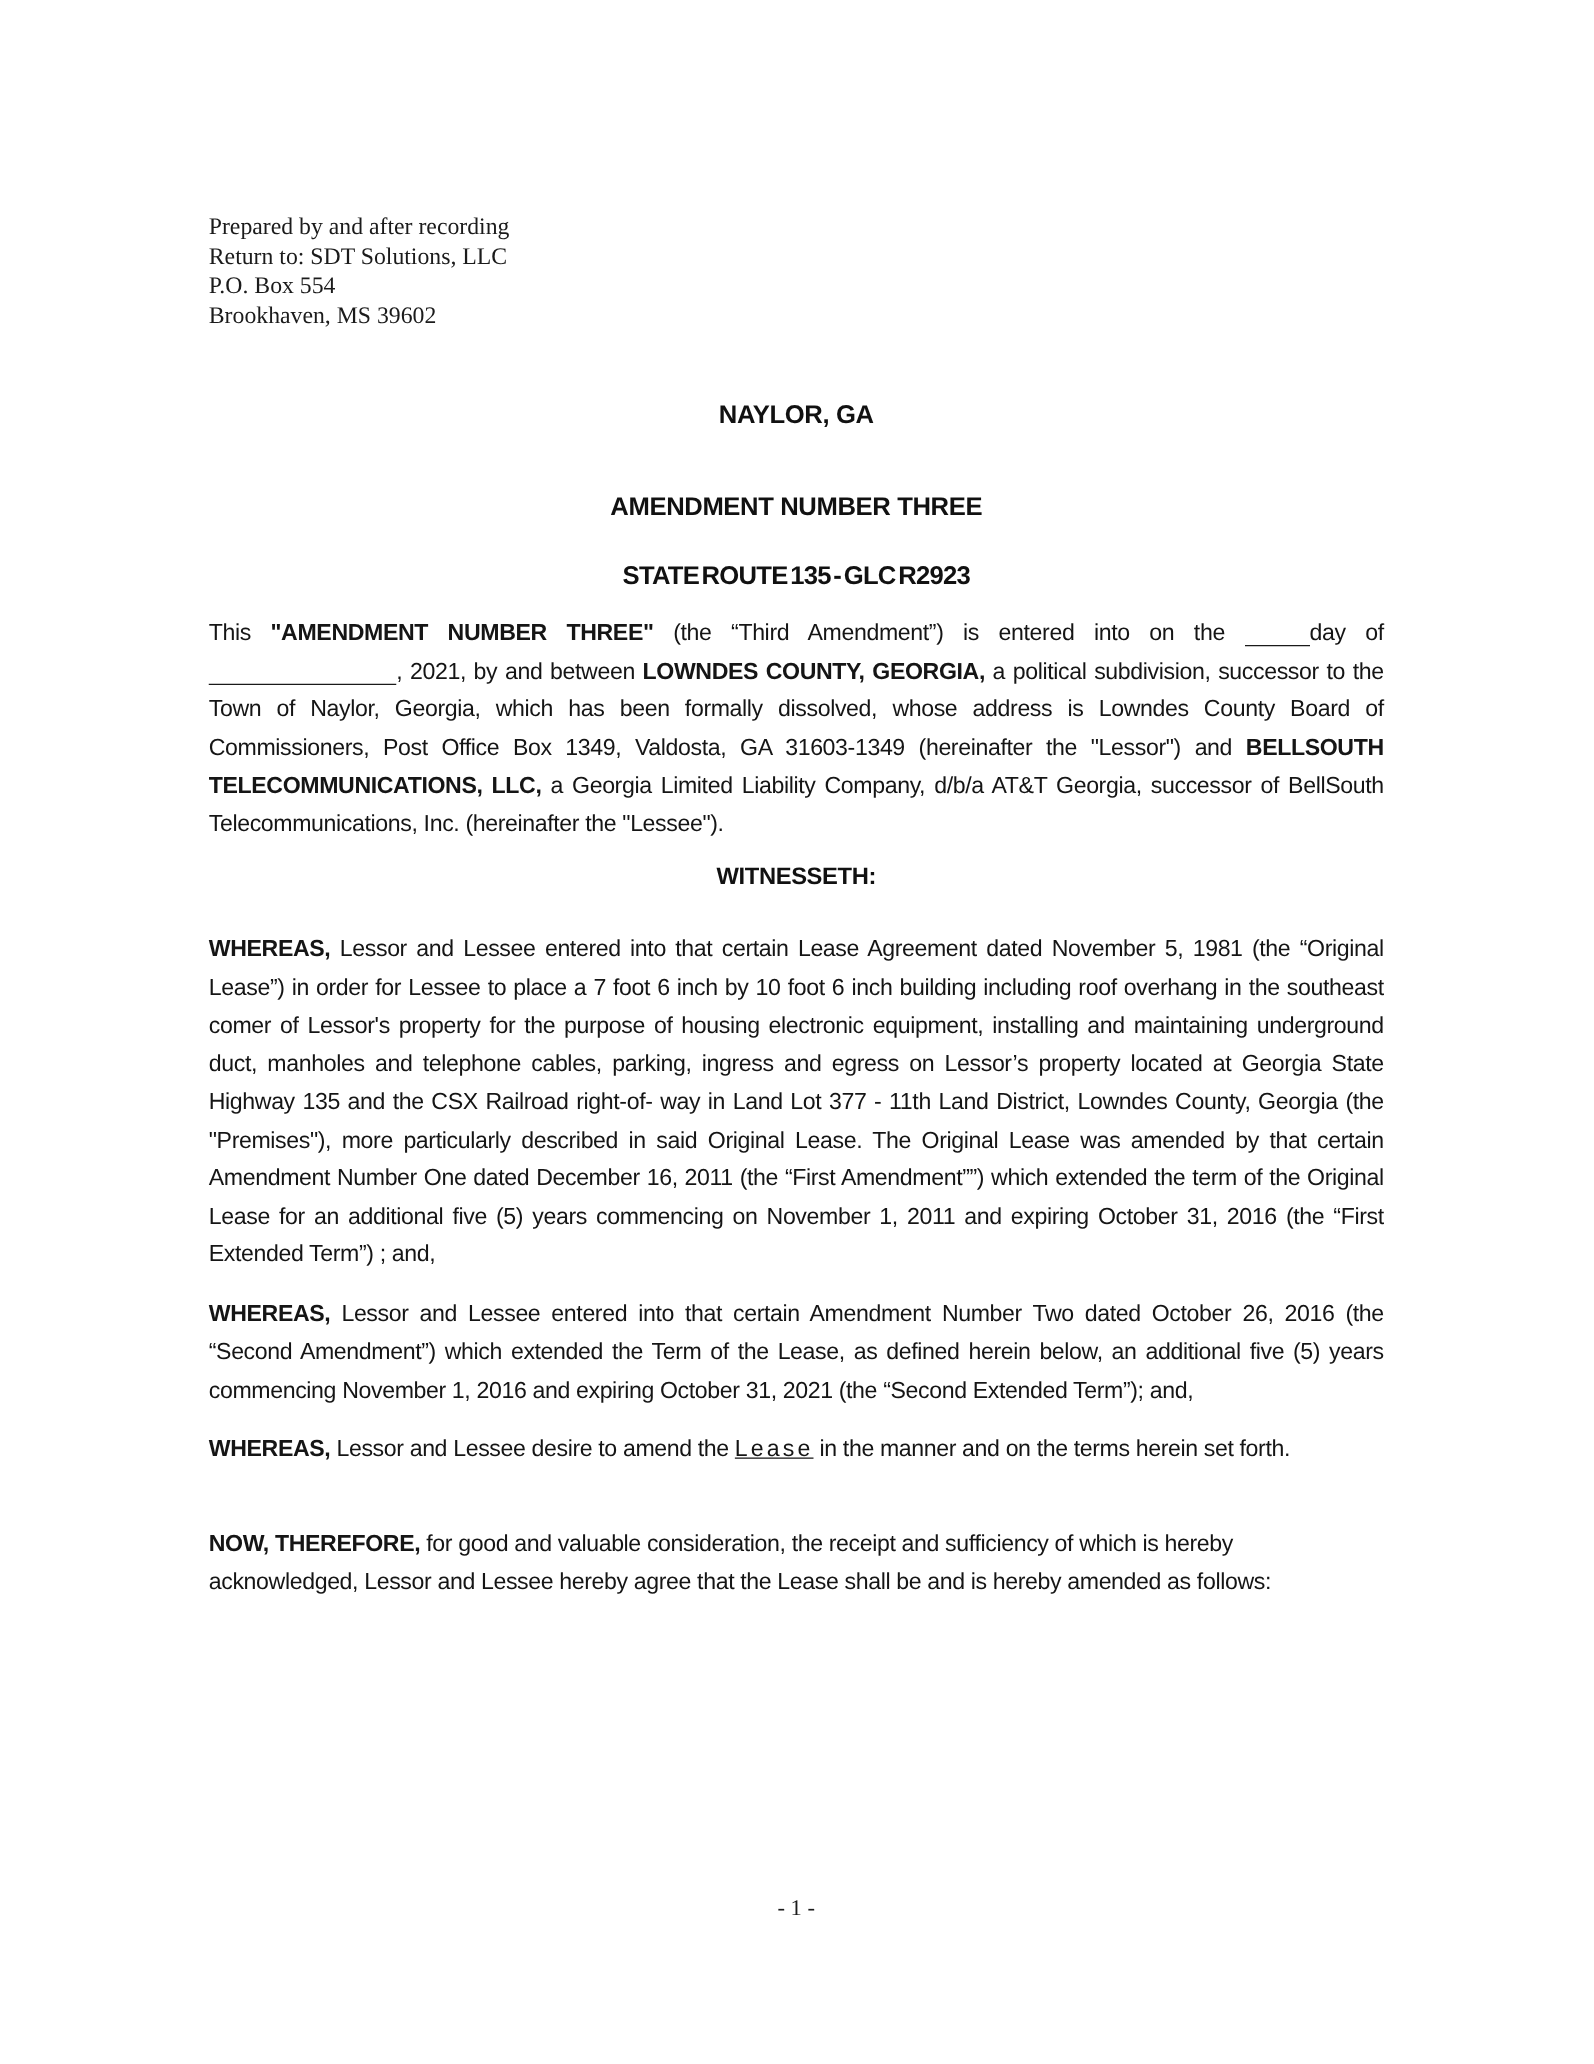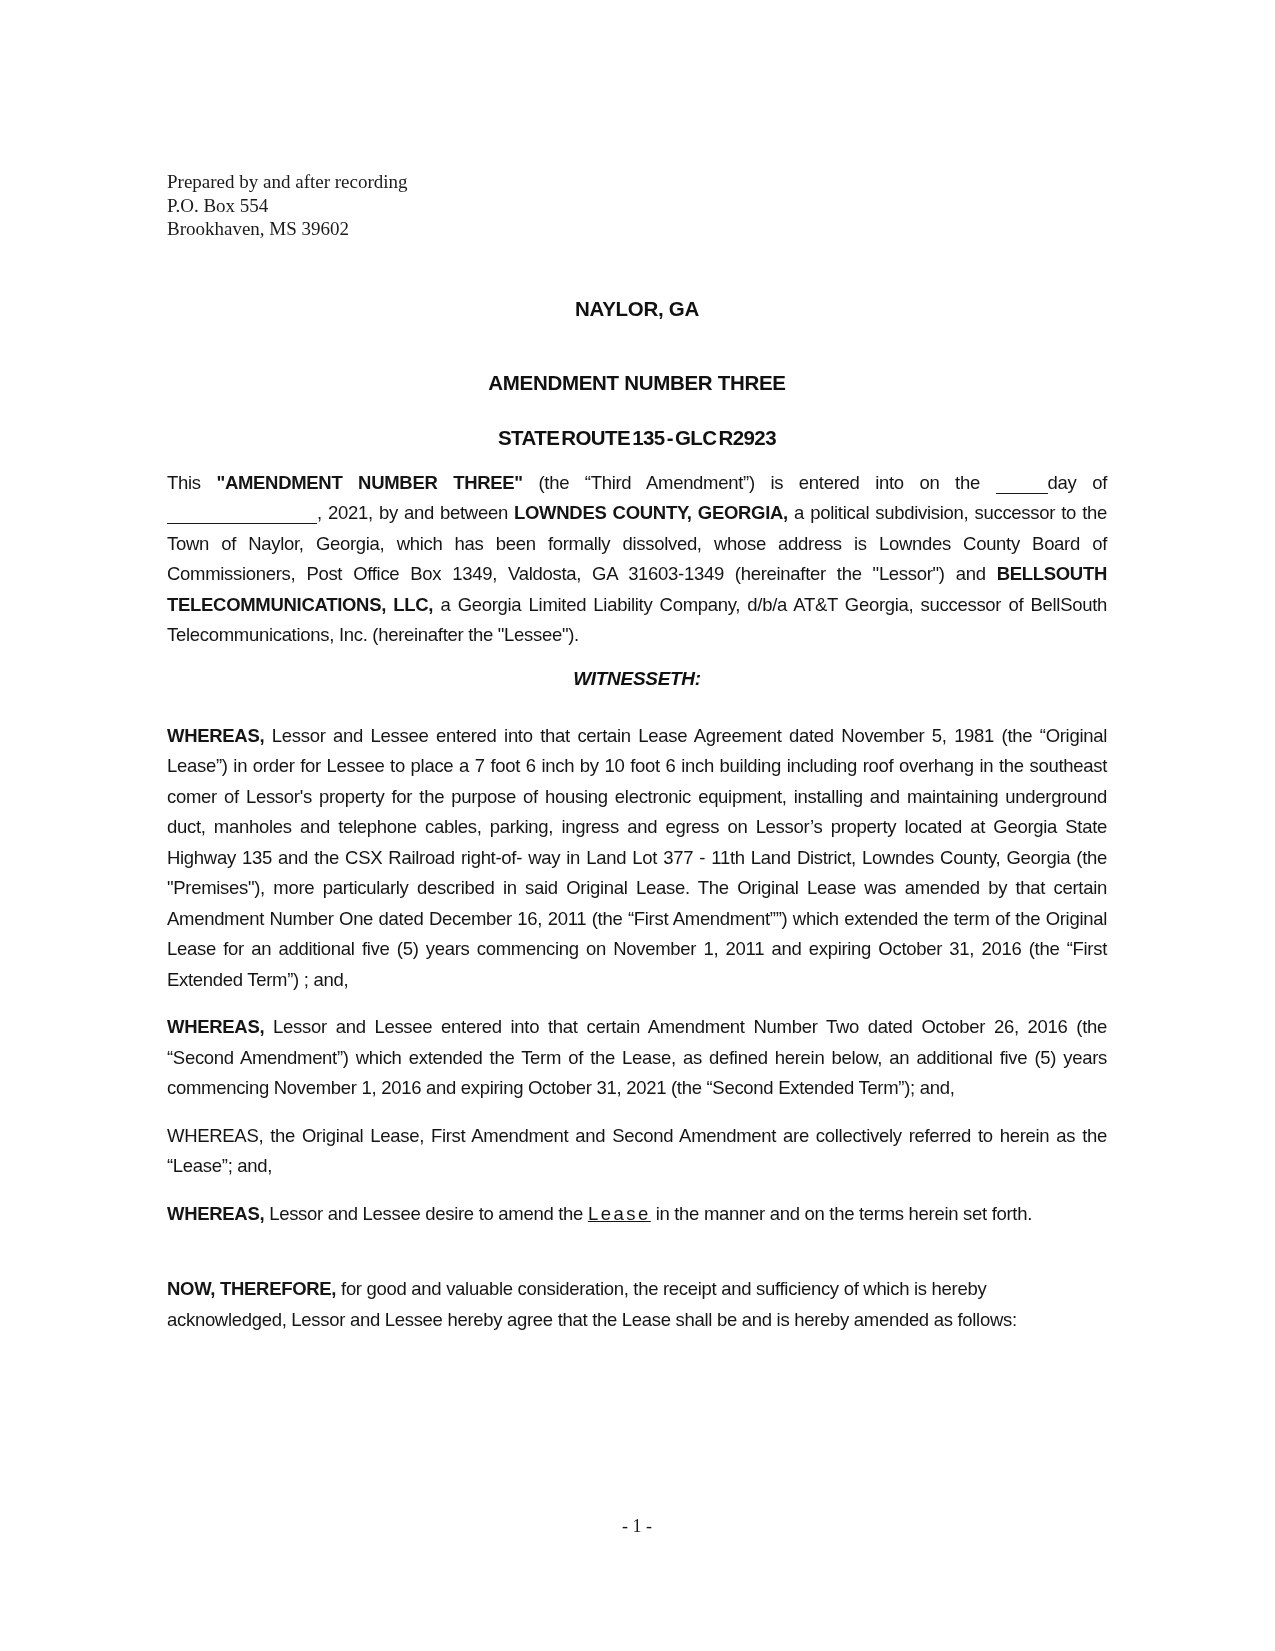--- a/index.html
+++ b/index.html
@@ -52,21 +52,20 @@
   .para.left { text-align: left; margin-top: 45px; }
   .para .b { font-weight: bold; }
   .para .ls { letter-spacing: 2.5px; text-decoration: underline; }
   .heading {
     text-align: center;
     font-weight: bold;
     font-size: 19px;
     letter-spacing: -0.3px;
     margin: 10px 0 31px 0;
     color: #111;
-    font-style: italic;
   }
   .blank {
     display: inline-block;
     height: 1em;
     border-bottom: 1.7px solid #1a1a1a;
     vertical-align: -5px;
   }
   .footer {
     position: absolute;
     left: 167px;
@@ -79,34 +78,34 @@
   }
 </style>
 </head>
 <body>
 
 <div class="page">
   <div class="content">
 
     <div class="prepared">
       <div>Prepared by and after recording</div>
+      <div>Return to: SDT Solutions, LLC</div>
       <div>P.O. Box 554</div>
       <div>Brookhaven, MS 39602</div>
     </div>
 
     <div class="title t2">NAYLOR, GA</div>
     <div class="title t1">AMENDMENT NUMBER THREE</div>
     <div class="title t3">STATE ROUTE 135 - GLC R2923</div>
 
     <div id="doc-body">
         <p class="para just"><span class="">This </span><span class="b ">"AMENDMENT NUMBER THREE" </span><span class="">(the “Third Amendment”) is entered into on the </span><span class="blank" style="width: 52px;"></span><span class="">day of </span><span class="blank" style="width: 150px;"></span><span class="">, 2021, by and between </span><span class="b ">LOWNDES COUNTY, GEORGIA,</span><span class=""> a political subdivision, successor to the Town of Naylor, Georgia, which has been formally dissolved, whose address is Lowndes County Board of Commissioners, Post Office Box 1349, Valdosta, GA 31603-1349 (hereinafter the "Lessor") and </span><span class="b ">BELLSOUTH TELECOMMUNICATIONS, LLC,</span><span class=""> a Georgia Limited Liability Company, d/b/a AT&amp;T Georgia, successor of BellSouth Telecommunications, Inc. (hereinafter the "Lessee").</span></p>
         <div class="heading">WITNESSETH:</div>
         <p class="para just"><span class="b ">WHEREAS,</span><span class=""> Lessor and Lessee entered into that certain Lease Agreement dated November 5, 1981 (the “Original Lease”) in order for Lessee to place a 7 foot 6 inch by 10 foot 6 inch building including roof overhang in the southeast comer of Lessor's property for the purpose of housing electronic equipment, installing and maintaining underground duct, manholes and telephone cables, parking, ingress and egress on Lessor’s property located at Georgia State Highway 135 and the CSX Railroad right-of- way in Land Lot 377 - 11th Land District, Lowndes County, Georgia (the "Premises"), more particularly described in said Original Lease. The Original Lease was amended by that certain Amendment Number One dated December 16, 2011 (the “First Amendment””) which extended the term of the Original Lease for an additional five (5) years commencing on November 1, 2011 and expiring October 31, 2016 (the “First Extended Term”) ; and,</span></p>
         <p class="para just"><span class="b ">WHEREAS,</span><span class=""> Lessor and Lessee entered into that certain Amendment Number Two dated October 26, 2016 (the “Second Amendment”) which extended the Term of the Lease, as defined herein below, an additional five (5) years commencing November 1, 2016 and expiring October 31, 2021 (the “Second Extended Term”); and,</span></p>
-        <p class="para just"><span class="">WHEREAS, the Original Lease, First Amendment and Second Amendment are collectively referred to herein as the “Lease”; and,</span></p>
         <p class="para just"><span class="b ">WHEREAS,</span><span class=""> Lessor and Lessee desire to amend the </span><span class="ls">Lease</span><span class=""> in the manner and on the terms herein set forth.</span></p>
         <p class="para left"><span class="b ">NOW, THEREFORE,</span><span class=""> for good and valuable consideration, the receipt and sufficiency of which is hereby acknowledged, Lessor and Lessee hereby agree that the Lease shall be and is hereby amended as follows:</span></p>
       </div>
 
   </div>
 
   <div class="footer">- 1 -</div>
 </div>
 
 </body></html>

